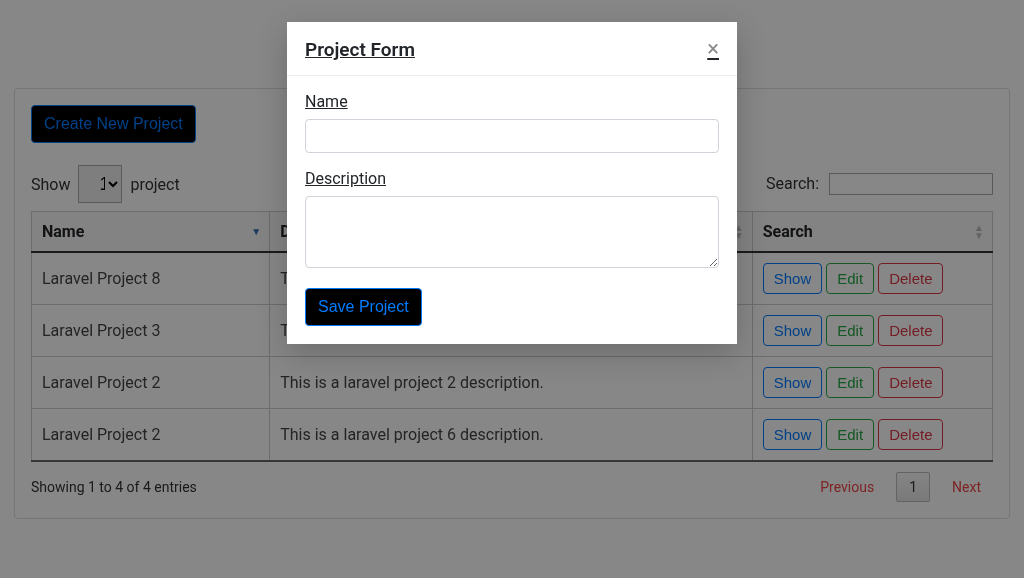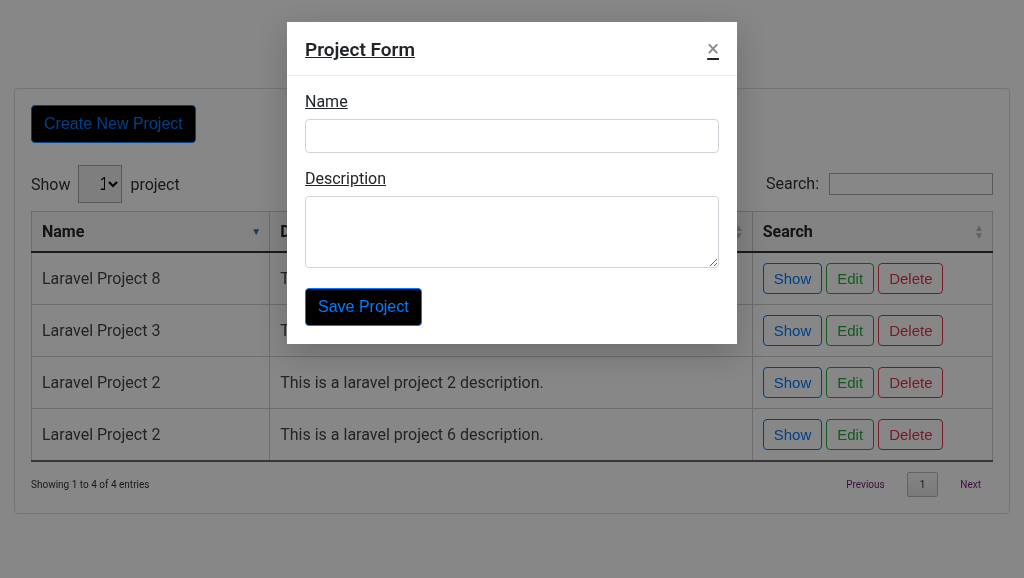--- a/index.html
+++ b/index.html
@@ -114,31 +114,31 @@
 
   th.col-name        { width: 238px; }
   th.col-description { width: 482px; }
   th.col-action      { width: 240px; }
 
   .table-footer {
     display: flex;
     justify-content: space-between;
     align-items: center;
     margin-top: 10px;
-    font-size: 10px;
+    font-size: 14px;
     color: #333;
     gap: 45px;
   }
   .paginate {
     display: flex;
     align-items: center;
   }
   .paginate .pglink {
     padding: 6px 12px;
-    color: #701a75;
+    color: #ef4444;
     cursor: pointer;
   }
   .paginate .pgnum {
     border: 1px solid #bbb;
     background: linear-gradient(#fafafa, #e6e6e6);
     border-radius: 2px;
     padding: 6px 12px;
     margin: 0 10px;
     cursor: pointer;
   }

